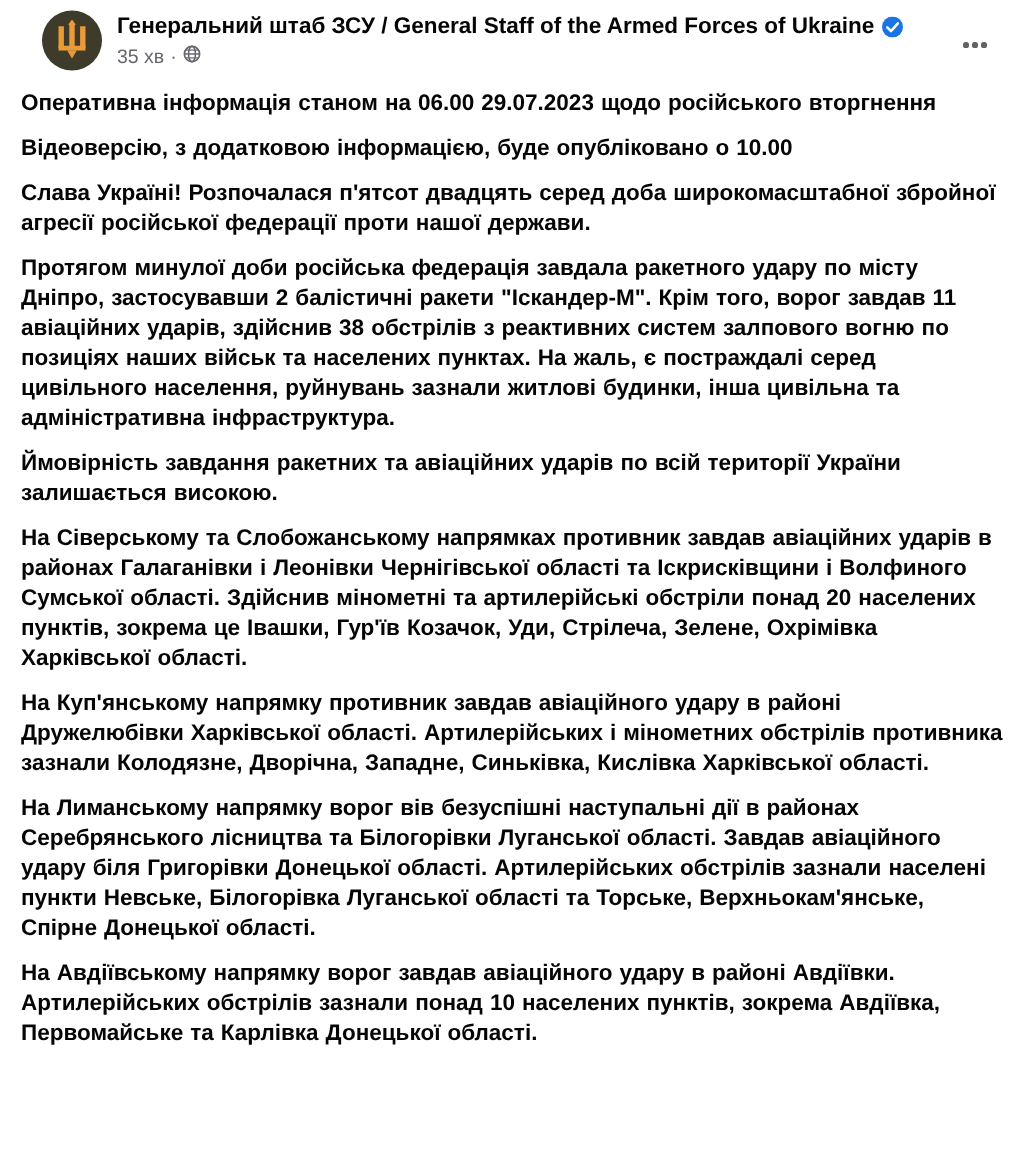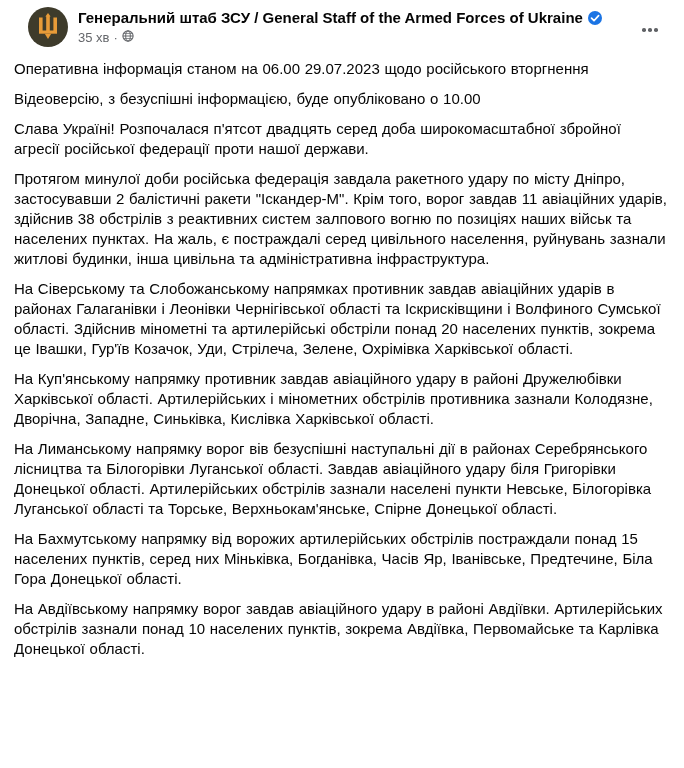--- a/index.html
+++ b/index.html
@@ -95,20 +95,21 @@
   
   .body {
     padding: 4px 14px 0 14px;
   }
   .body p {
     font-size: 15px;
     line-height: 20px;
     color: #050505;
     margin-bottom: 10px;
     word-spacing: 0.5px;
+    font-weight: bold;
   }
 </style>
 </head>
 <body>
 
 <div class="post">
 
   <div class="header">
 
     <div class="avatar">
@@ -155,23 +156,23 @@
       <span style="display:flex; gap:2.5px;">
         <i></i>
           <i></i>
           <i></i>
       </span>
     </button>
   </div>
 
   <div class="body">
     <p>Оперативна інформація станом на 06.00 29.07.2023 щодо російського вторгнення</p>
-    <p>Відеоверсію, з безуспішні інформацією, буде опубліковано о 10.00</p>
+    <p>Відеоверсію, з додатковою інформацією, буде опубліковано о 10.00</p>
     <p>Слава Україні! Розпочалася п'ятсот двадцять серед доба широкомасштабної збройної агресії російської федерації проти нашої держави.</p>
     <p>Протягом минулої доби російська федерація завдала ракетного удару по місту Дніпро, застосувавши 2 балістичні ракети "Іскандер-М". Крім того, ворог завдав 11 авіаційних ударів, здійснив 38 обстрілів з реактивних систем залпового вогню по позиціях наших військ та населених пунктах. На жаль, є постраждалі серед цивільного населення, руйнувань зазнали житлові будинки, інша цивільна та адміністративна інфраструктура.</p>
+    <p>Ймовірність завдання ракетних та авіаційних ударів по всій території України залишається високою.</p>
     <p>На Сіверському та Слобожанському напрямках противник завдав авіаційних ударів в районах Галаганівки і Леонівки Чернігівської області та Іскрисківщини і Волфиного Сумської області. Здійснив мінометні та артилерійські обстріли понад 20 населених пунктів, зокрема це Івашки, Гур'їв Козачок, Уди, Стрілеча, Зелене, Охрімівка Харківської області.</p>
     <p>На Куп'янському напрямку противник завдав авіаційного удару в районі Дружелюбівки Харківської області. Артилерійських і мінометних обстрілів противника зазнали Колодязне, Дворічна, Западне, Синьківка, Кислівка Харківської області.</p>
     <p>На Лиманському напрямку ворог вів безуспішні наступальні дії в районах Серебрянського лісництва та Білогорівки Луганської області. Завдав авіаційного удару біля Григорівки Донецької області. Артилерійських обстрілів зазнали населені пункти Невське, Білогорівка Луганської області та Торське, Верхньокам'янське, Спірне Донецької області.</p>
-    <p>На Бахмутському напрямку від ворожих артилерійських обстрілів постраждали понад 15 населених пунктів, серед них Міньківка, Богданівка, Часів Яр, Іванівське, Предтечине, Біла Гора Донецької області.</p>
     <p>На Авдіївському напрямку ворог завдав авіаційного удару в районі Авдіївки. Артилерійських обстрілів зазнали понад 10 населених пунктів, зокрема Авдіївка, Первомайське та Карлівка Донецької області.</p>
   </div>
 
 </div>
 
 </body></html>

